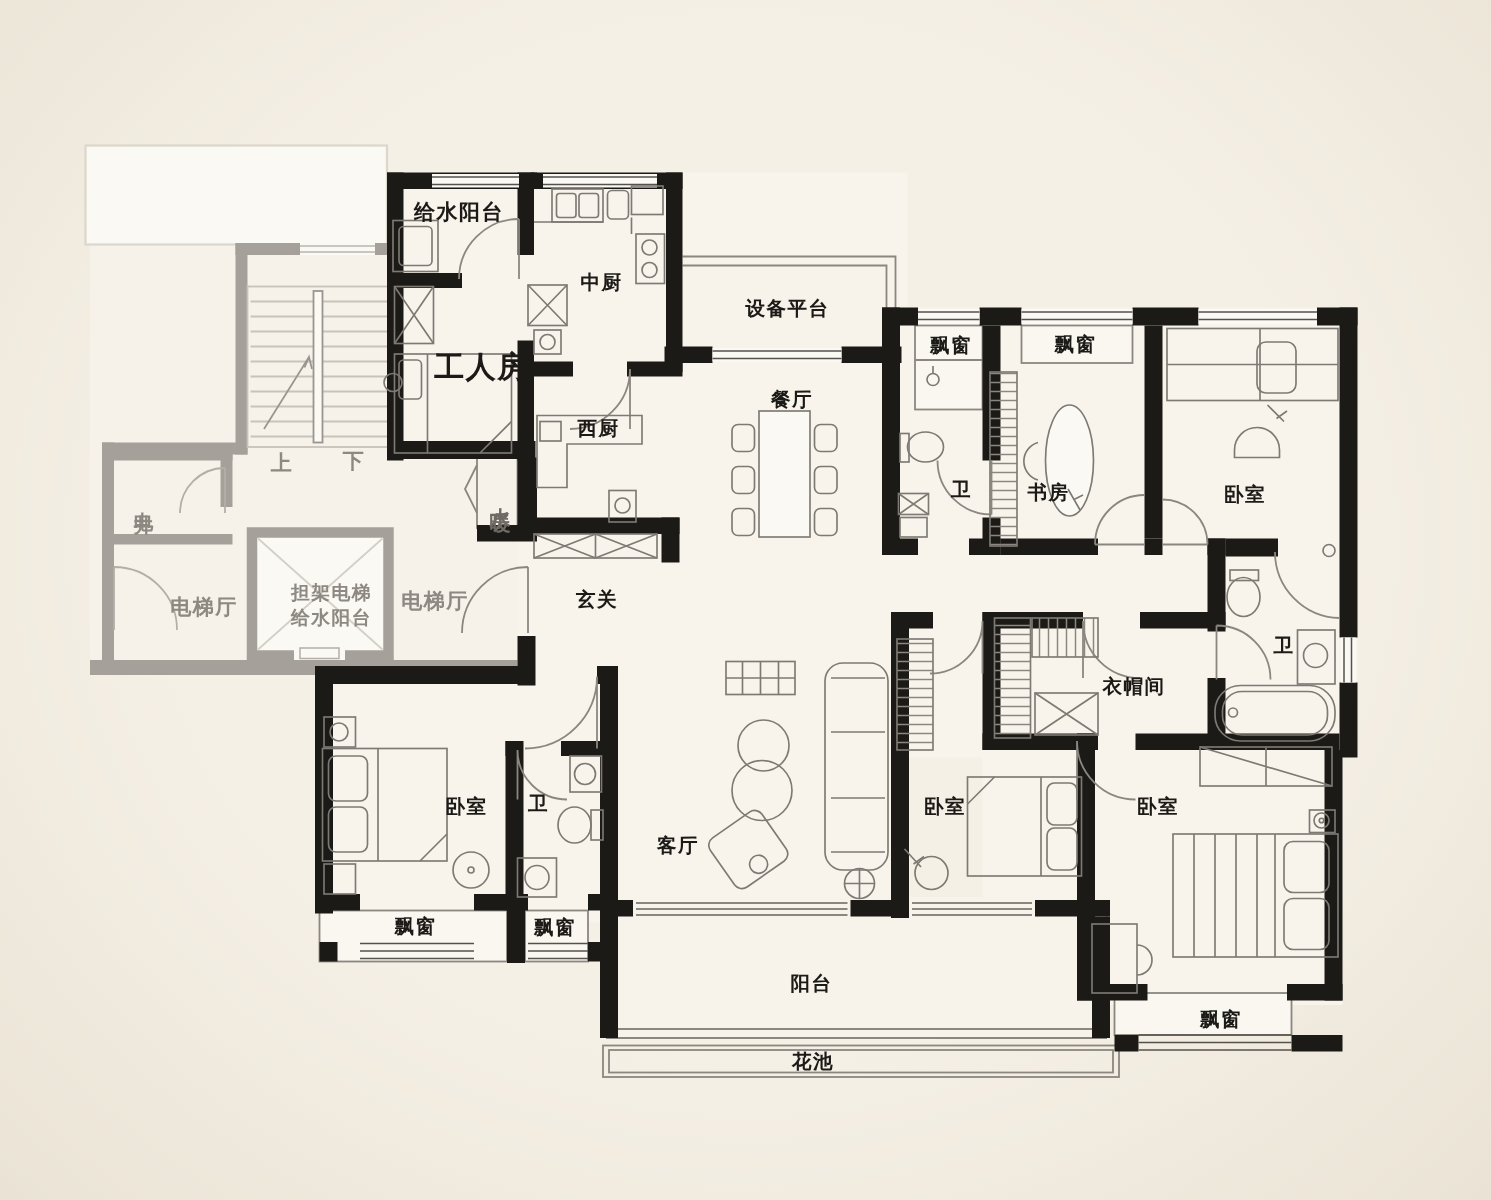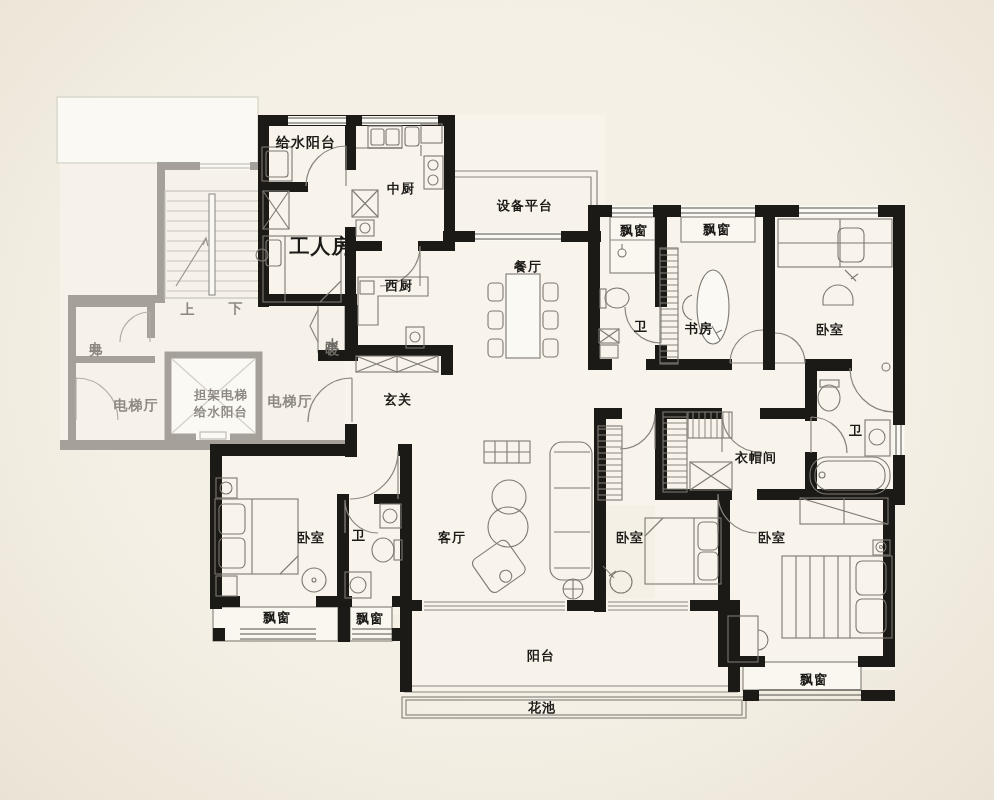--- a/index.html
+++ b/index.html
@@ -364,21 +364,21 @@
   <div class="lbl" style="left:321px;top:246px;font-size:20px">工人房</div>
   <div class="lbl" style="left:399px;top:286px">西厨</div>
   <div class="lbl" style="left:528px;top:267px">餐厅</div>
   <div class="lbl" style="left:699px;top:329px">书房</div>
   <div class="lbl" style="left:830px;top:330px">卧室</div>
   <div class="lbl" style="left:311px;top:538px">卧室</div>
   <div class="lbl" style="left:630px;top:538px">卧室</div>
   <div class="lbl" style="left:772px;top:538px">卧室</div>
   <div class="lbl" style="left:398px;top:400px">玄关</div>
   <div class="lbl" style="left:756px;top:458px">衣帽间</div>
-  <div class="lbl" style="left:452px;top:538px">客厅</div>
+  <div class="lbl" style="left:452px;top:564px">客厅</div>
   <div class="lbl" style="left:541px;top:656px">阳台</div>
   <div class="lbl" style="left:542px;top:708px">花池</div>
 
   <div class="lbl sm" style="left:634px;top:231px">飘窗</div>
   <div class="lbl sm" style="left:717px;top:230px">飘窗</div>
   <div class="lbl sm" style="left:277px;top:618px">飘窗</div>
   <div class="lbl sm" style="left:370px;top:619px">飘窗</div>
   <div class="lbl sm" style="left:814px;top:680px">飘窗</div>
 
   <div class="lbl sm" style="left:641px;top:327px">卫</div>

